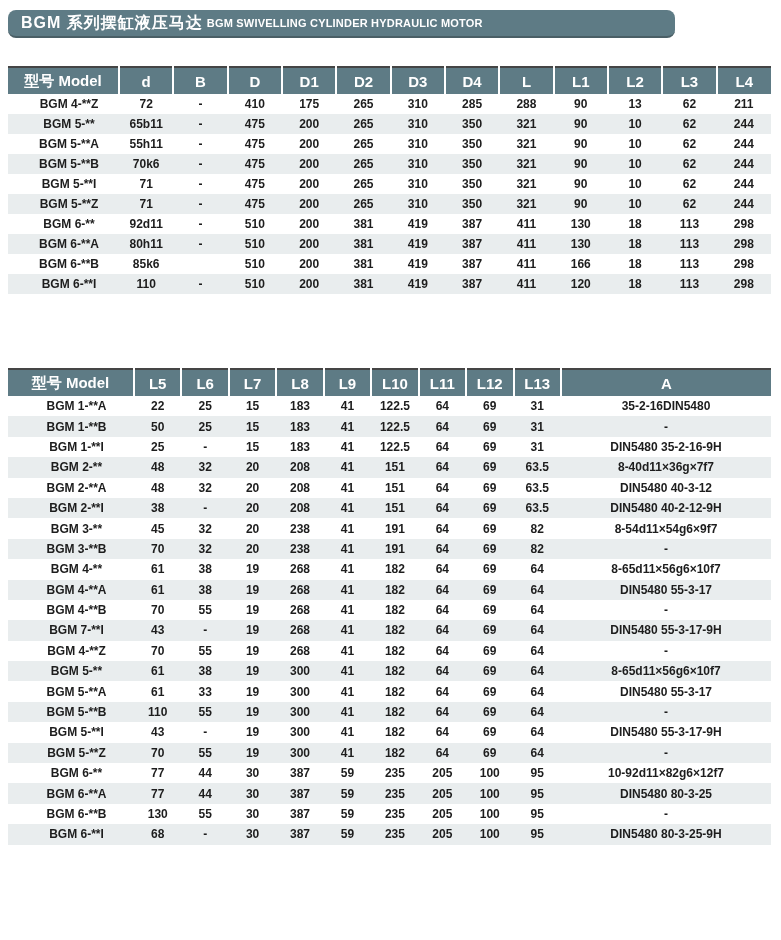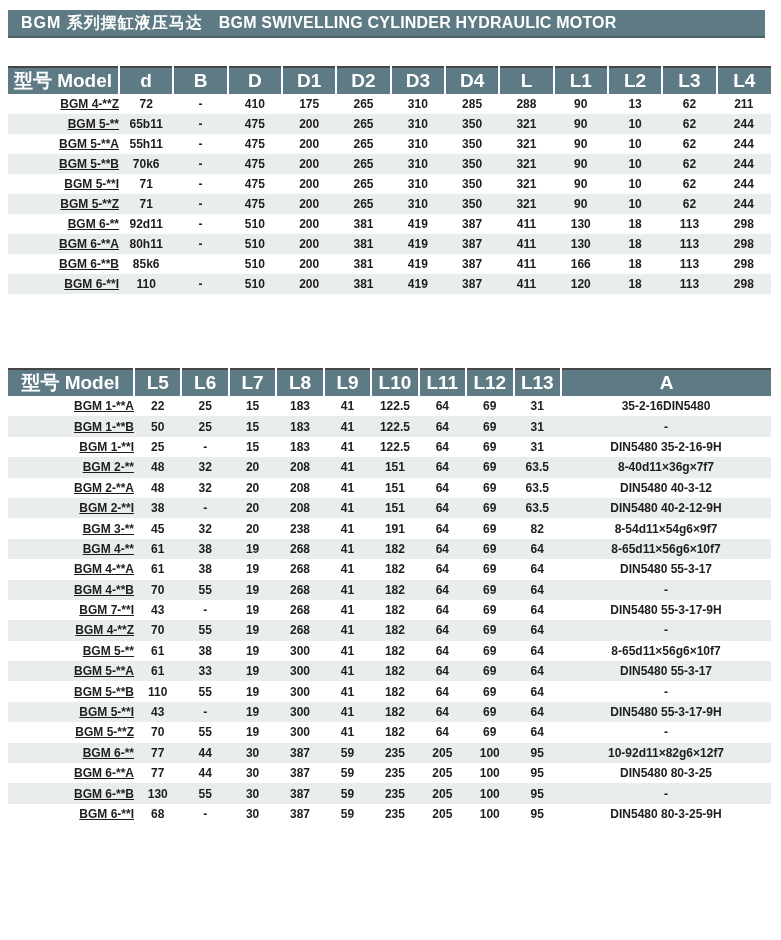--- a/index.html
+++ b/index.html
@@ -6,64 +6,65 @@
   html,body { margin:0; padding:0; }
   body {
     width:781px; height:940px;
     background:#ffffff;
     font-family:"Liberation Sans", sans-serif;
     position:relative;
     overflow:hidden;
   }
   .title-bar {
     position:absolute; left:8px; top:10px;
-    width:757px; height:28px;
+    width:667px; height:28px;
     background:#5e7b85;
     color:#ffffff;
     display:flex; align-items:center;
     padding-left:13px;
     border-bottom:2px solid #4a5f66;
+    border-radius:8px;
   }
   .title-cn { font-size:16px; font-weight:bold; letter-spacing:1px; white-space:nowrap; }
-  .title-en { font-size:16px; font-weight:bold; margin-left:16px; letter-spacing:0.2px; white-space:nowrap; }
+  .title-en { font-size:11px; font-weight:bold; margin-left:4px; letter-spacing:0.2px; white-space:nowrap; }
 
   table.spec {
     position:absolute; left:8px;
     width:763px;
     border-collapse:collapse;
     table-layout:fixed;
     border-top:2px solid #454545;
   }
   #table1 { top:66px; }
   #table2 { top:368px; }
 
   table.spec thead th {
     background:#5e7b85;
     color:#ffffff;
-    font-size:19px;
+    font-size:15px;
     font-weight:bold;
     height:27px;
     text-align:center;
     border-left:2px solid #ffffff;
     padding:0;
   }
   table.spec thead th:first-child { border-left:none; }
 
   table.spec tbody td {
     font-size:12px;
     font-weight:bold;
     color:#1d1d1d;
     text-align:center;
     padding:0;
     white-space:nowrap;
     overflow:hidden;
   }
   #table1 tbody td { height:20px; }
   #table2 tbody td { height:20.4px; }
-  table.spec tbody td:first-child { text-align:right; padding-left:11px;text-decoration:underline; }
+  table.spec tbody td:first-child { text-align:center; padding-left:11px; }
   table.spec tbody tr:nth-child(even) { background:#e9edee; }
   table.spec tbody tr.italic-row { font-style:italic; }
 
   #table1 th:first-child, #table1 td:first-child { width:111px; }
   #table2 th:first-child, #table2 td:first-child { width:126px; }
   #table2 th:last-child,  #table2 td:last-child  { width:210px; }
 </style>
 </head>
 <body>
 
@@ -346,20 +347,33 @@
         <td>20</td>
         <td>238</td>
         <td>41</td>
         <td>191</td>
         <td>64</td>
         <td>69</td>
         <td>82</td>
         <td>8-54d11×54g6×9f7</td>
       </tr>
       <tr>
+        <td>BGM 3-**B</td>
+        <td>70</td>
+        <td>32</td>
+        <td>20</td>
+        <td>238</td>
+        <td>41</td>
+        <td>191</td>
+        <td>64</td>
+        <td>69</td>
+        <td>82</td>
+        <td>-</td>
+      </tr>
+      <tr>
         <td>BGM 4-**</td>
         <td>61</td>
         <td>38</td>
         <td>19</td>
         <td>268</td>
         <td>41</td>
         <td>182</td>
         <td>64</td>
         <td>69</td>
         <td>64</td>

